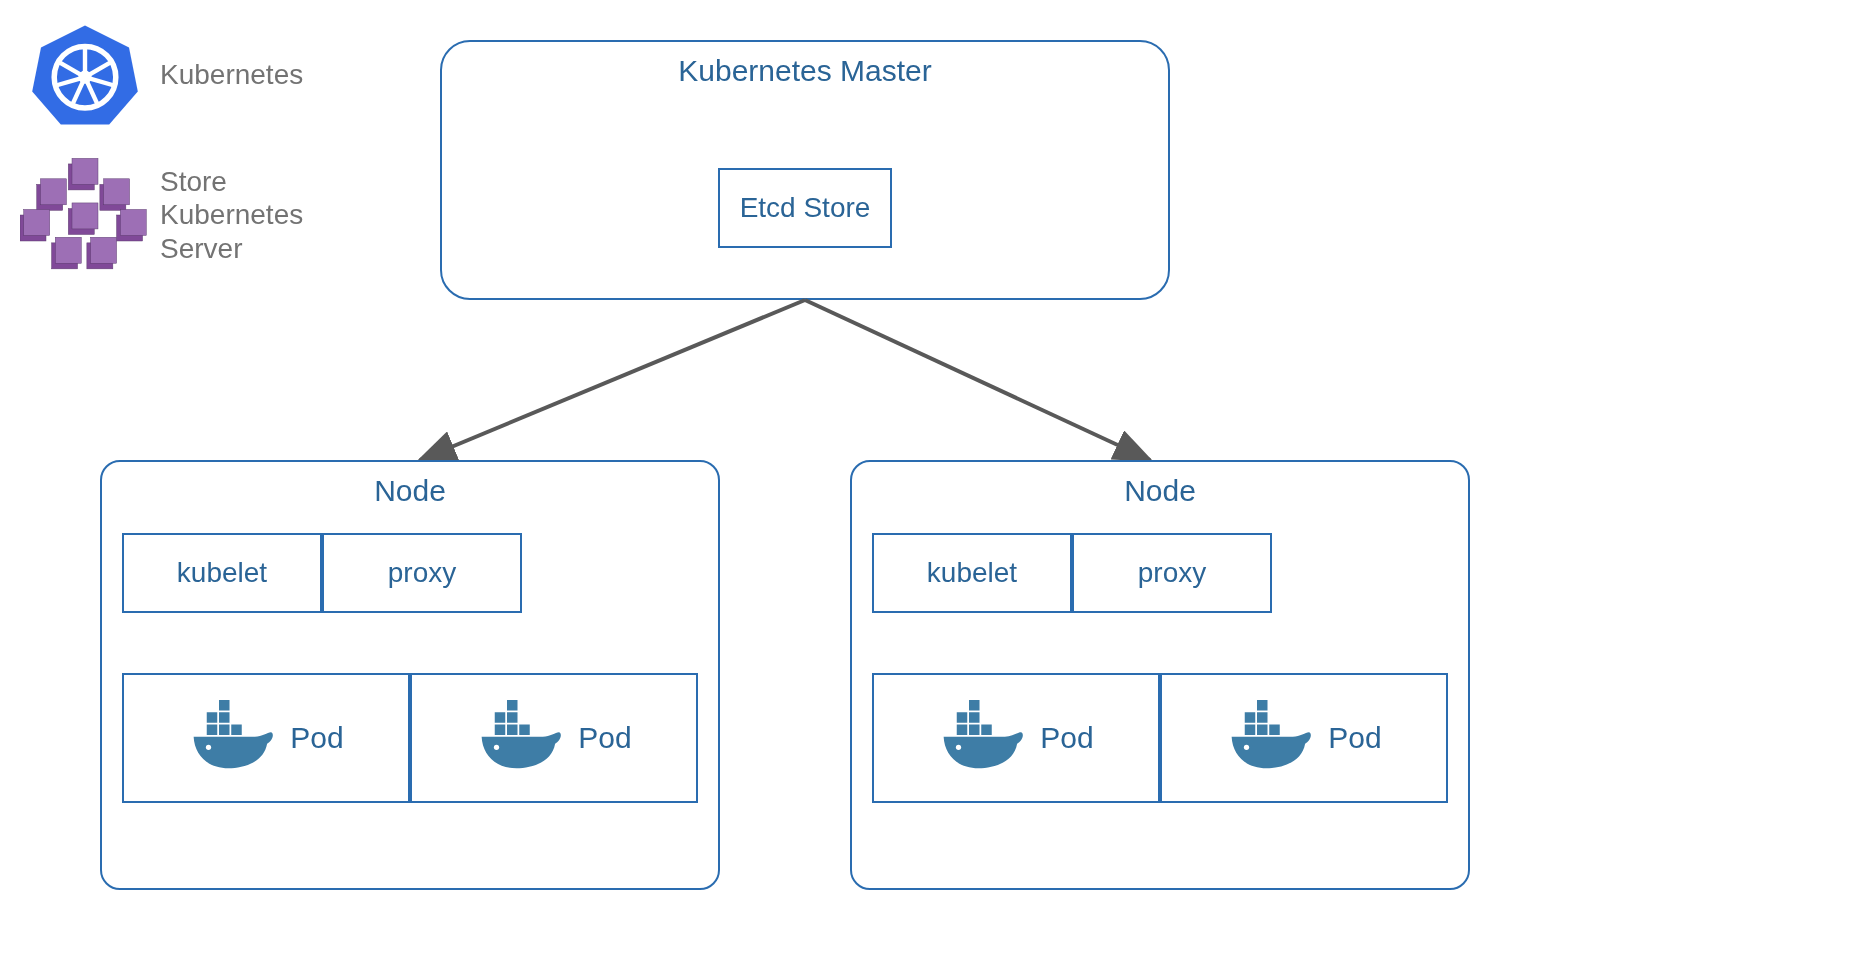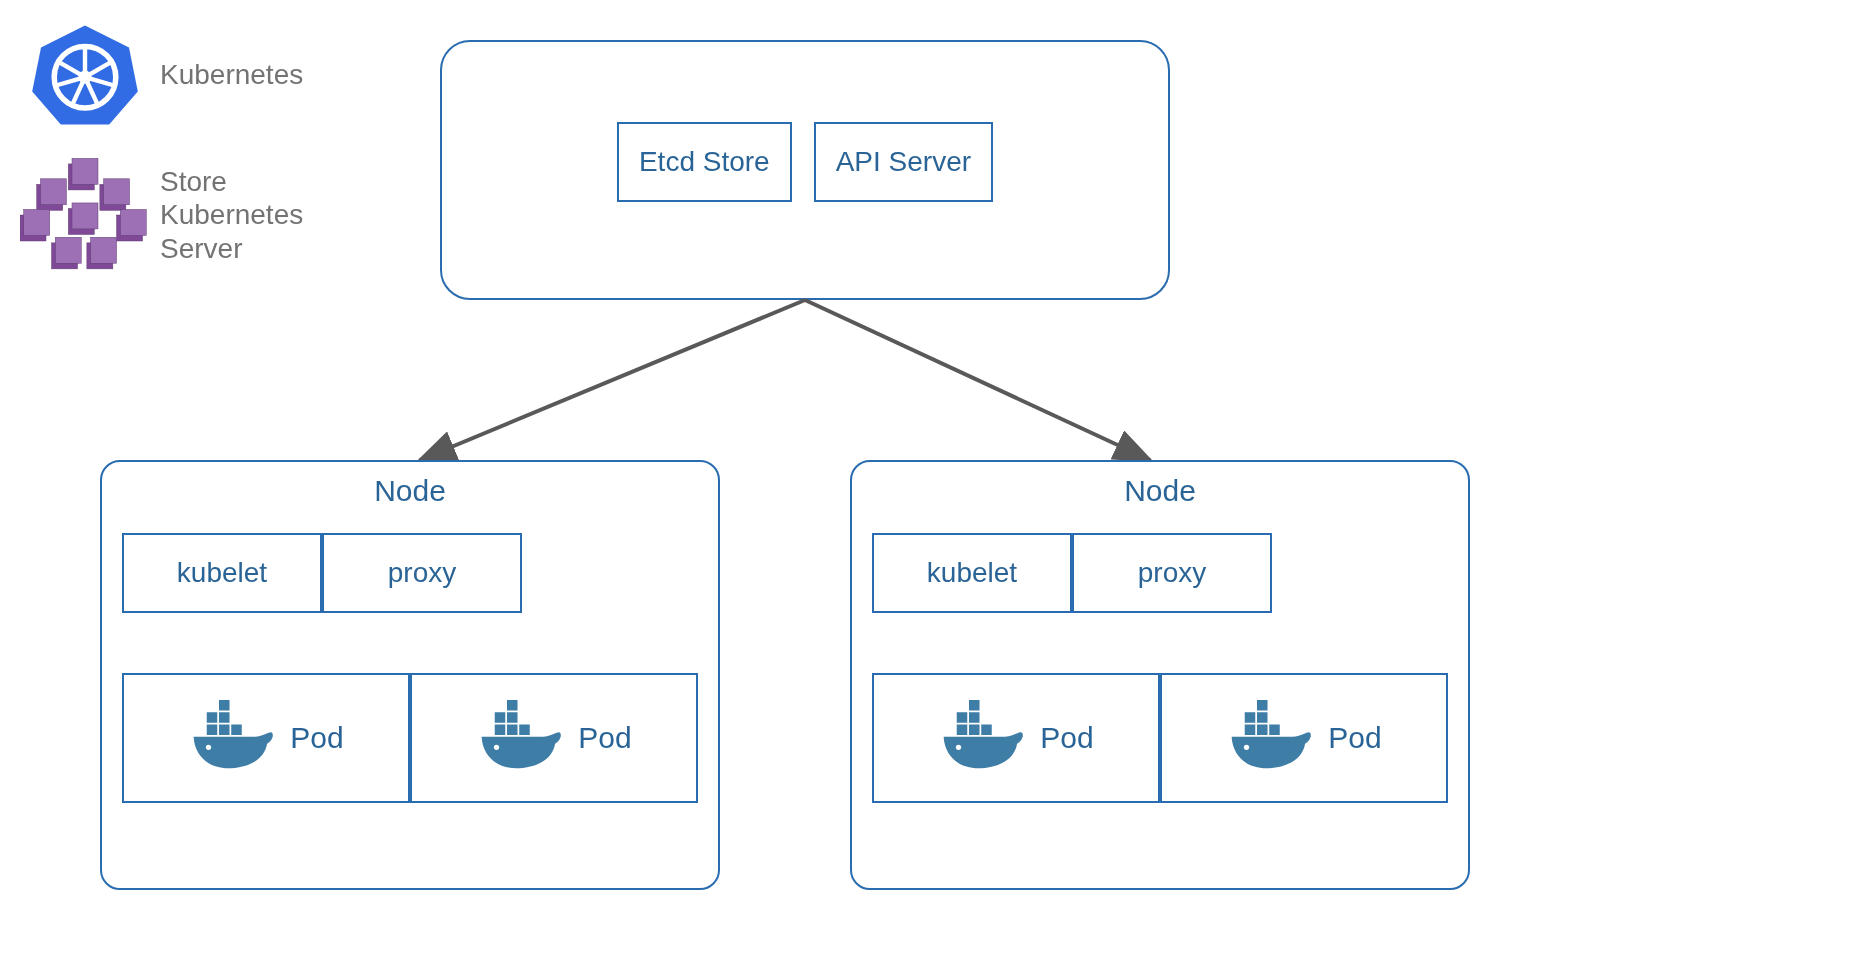--- a/index.html
+++ b/index.html
@@ -171,23 +171,23 @@
     </div>
     <div class="legend-text">
       <div>Store</div>
       <div>Kubernetes</div>
       <div>Server</div>
     </div>
   </div>
 </div>
 
 <div class="master-box">
+  <div class="master-title">Kubernetes Master</div>
   <div class="master-inner">
     <div class="small-box">Etcd Store</div>
-    <div class="small-box">API Server</div>
   </div>
 </div>
 
 <svg class="svg-arrows" width="1853" height="963">
   <defs>
     <marker id="arrowhead" markerWidth="10" markerHeight="8" refX="9" refY="4" orient="auto">
       <polygon points="0 0, 10 4, 0 8" fill="#595959"></polygon>
     </marker>
   </defs>
   <line x1="805" y1="300" x2="420" y2="460" stroke="#595959" stroke-width="4" marker-end="url(#arrowhead)"></line>

